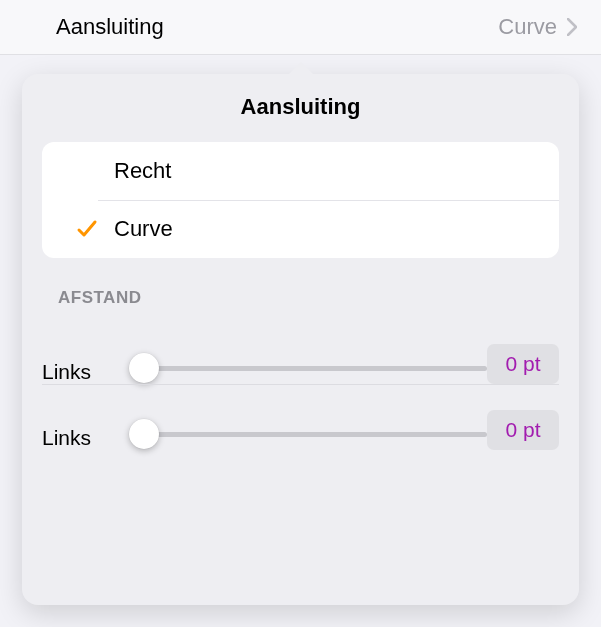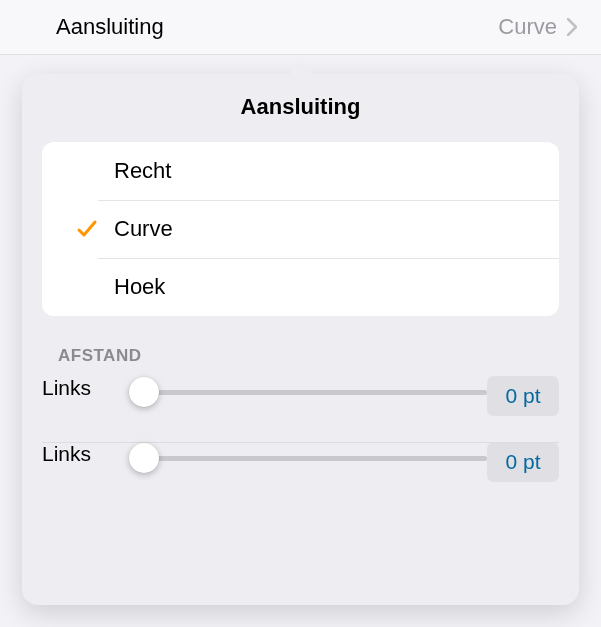--- a/index.html
+++ b/index.html
@@ -104,21 +104,21 @@
       letter-spacing: 0.5px;
       padding: 30px 36px 10px;
       text-transform: uppercase;
       font-weight: bold;
     }
     .slider-group {
       padding: 0 20px;
     }
     .slider-row {
       display: flex;
-      align-items: flex-start;
+      align-items: flex-end;
       height: 66px;
       position: relative;
     }
     .slider-row + .slider-row::before {
       content: "";
       position: absolute;
       top: 0;
       left: 0;
       right: 0;
       height: 1px;
@@ -153,21 +153,21 @@
       height: 30px;
       background: #fff;
       border-radius: 50%;
       box-shadow: 0 2px 6px rgba(0,0,0,0.25), 0 0 0 0.5px rgba(0,0,0,0.05);
     }
     .value-pill {
       background: #e0e0e4;
       border-radius: 7px;
       padding: 8px 16px;
       font-size: 21px;
-      color: #0369a1;
+      color: #a21caf;
       min-width: 72px;
       text-align: center;
       flex-shrink: 0;
     }
   </style>
 </head>
 <body>
 
 <div class="header-row">
   <span class="header-label">Aansluiting</span>
@@ -192,24 +192,20 @@
     <div class="option-row">
       <span class="check-slot">
         <span class="check-icon">
           <svg width="22" height="22" viewBox="0 0 22 22">
               <path d="M3 12 L8 17 L19 4" stroke="#ff9500" stroke-width="3" fill="none" stroke-linecap="round" stroke-linejoin="round"></path>
             </svg>
         </span>
       </span>
       <span class="option-label">Curve</span>
     </div>
-    <div class="option-row">
-      <span class="check-slot"></span>
-      <span class="option-label">Hoek</span>
-    </div>
   </div>
 
   <div class="section-label">AFSTAND</div>
 
   <div class="slider-group">
     <div class="slider-row">
       <span class="slider-label">Links</span>
       <div class="slider-track-wrap">
         <div class="slider-track"></div>
         <div class="slider-thumb"></div>

